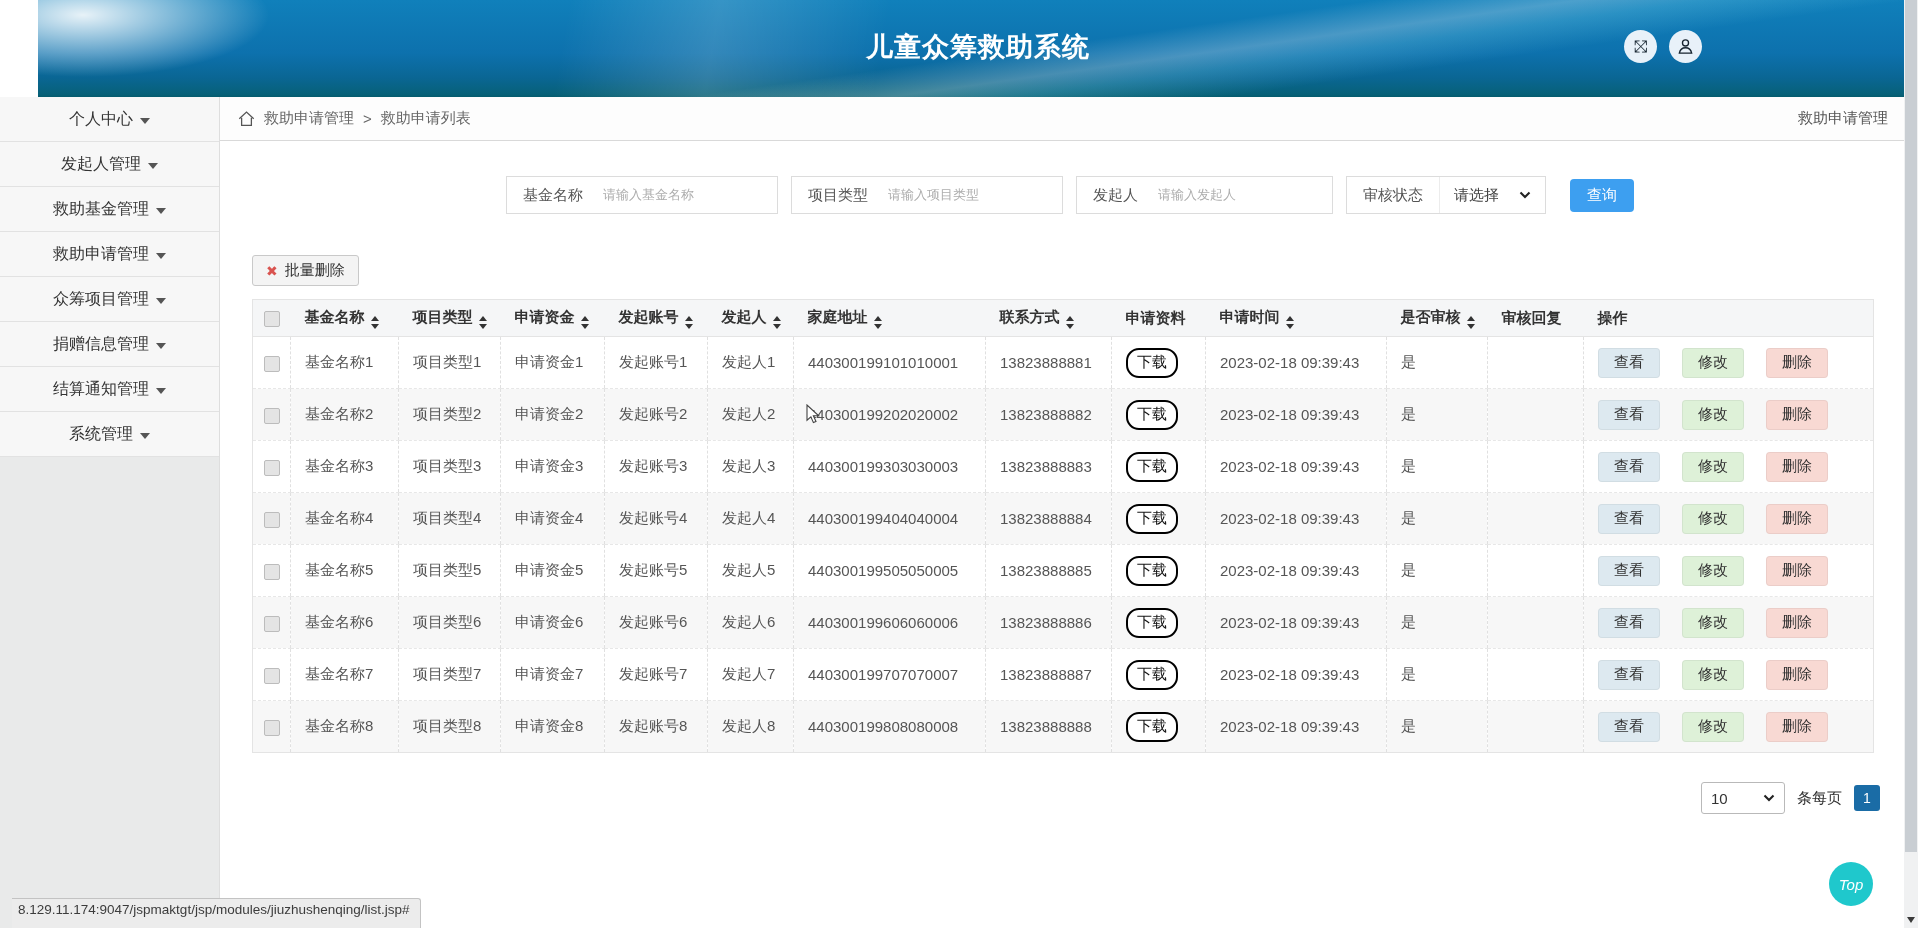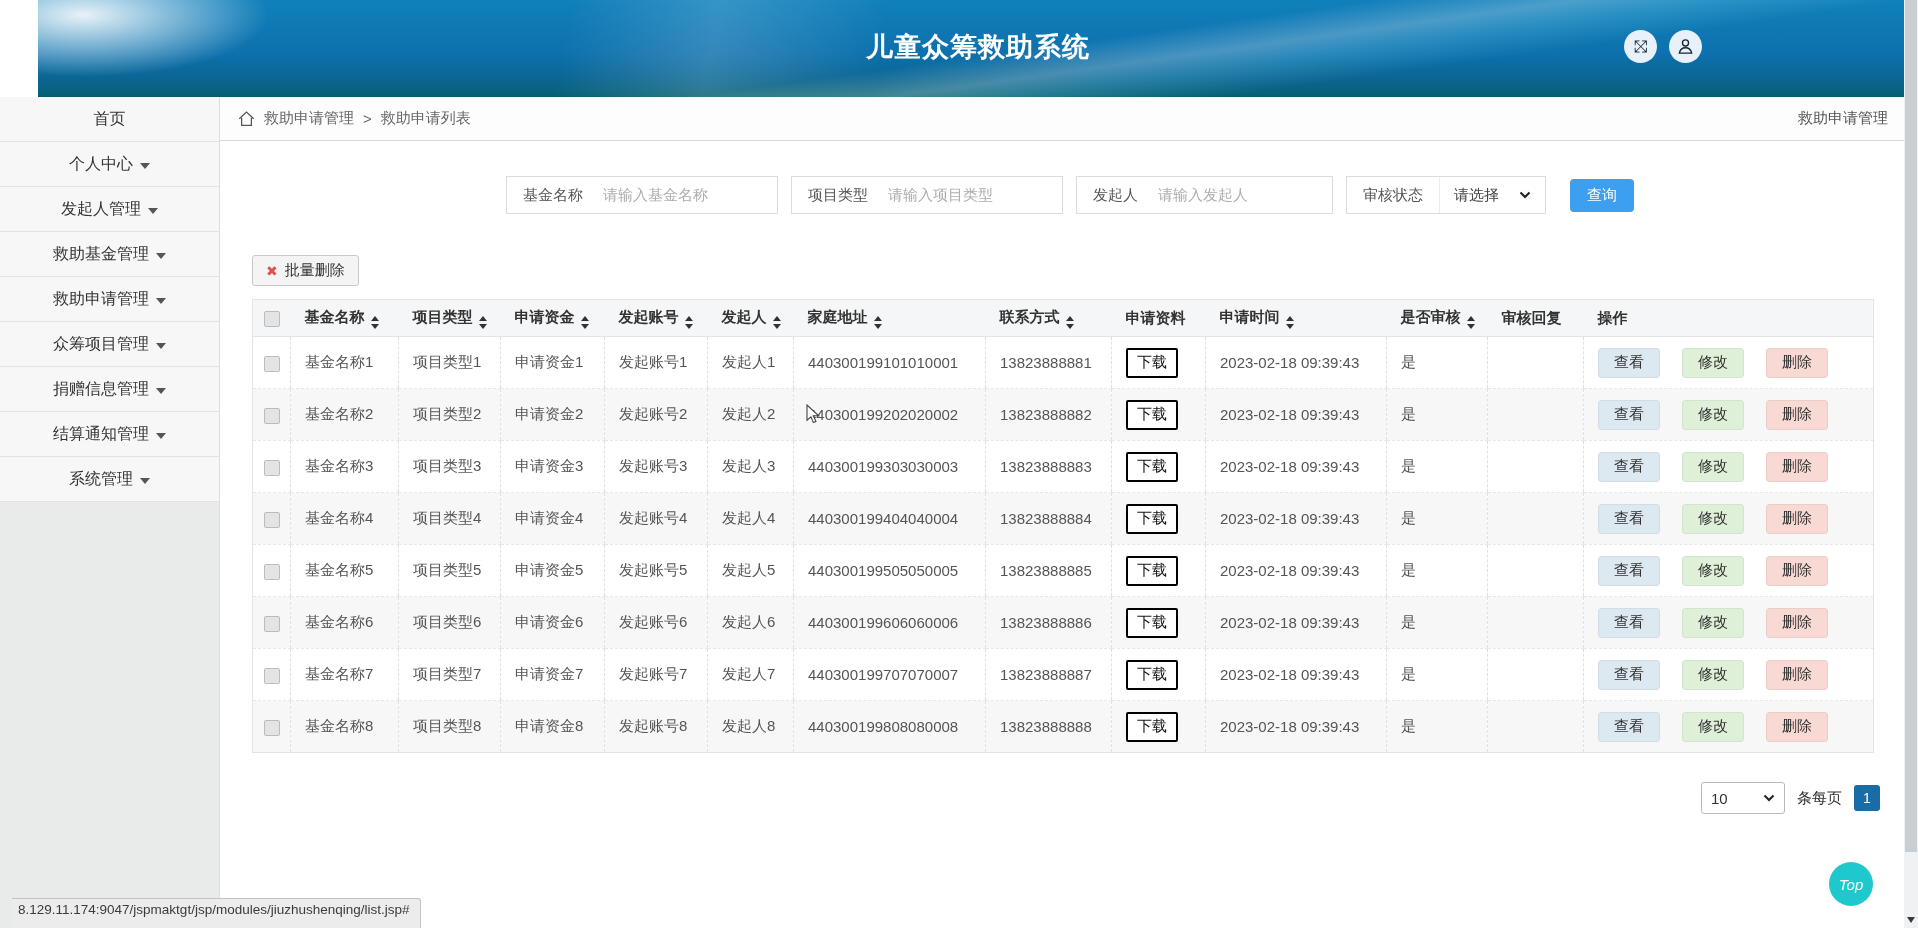--- a/index.html
+++ b/index.html
@@ -36,22 +36,22 @@
   .main { position:absolute; left:220px; top:97px; right:0; bottom:0; background:#fff; }
   .crumb-bar { height:44px; border-bottom:1px solid #d9d9d9; background:#fdfdfd; display:flex;
                align-items:center; gap:9px; padding:0 30px 0 18px; font-size:15px; color:#666; }
   .crumb-right { margin-left:auto; color:#555; }
   .content { padding:35px 30px 0 32px; }
 
   
   .filter-row { display:flex; justify-content:center; align-items:center; gap:13px; }
   .fgroup { display:flex; align-items:center; height:38px; border:1px solid #dcdcdc; background:#fff; }
   .flabel { padding:0 16px; font-size:15px; color:#555; white-space:nowrap; }
-  .fgroup input { border:none; outline:none; font-size:15px; color:#333; width:178px;
-                  padding:0 10px 0 4px; background:transparent; font-family:Liberation Serif, serif; }
+  .fgroup input { border:none; outline:none; font-size:13px; color:#333; width:178px;
+                  padding:0 10px 0 4px; background:transparent; font-family:Liberation Mono, monospace; }
   .fgroup input::placeholder { color:#adadad; }
   .fsel { display:flex; align-items:center; border-left:1px solid #ececec; height:100%;
           padding:0 14px; gap:20px; font-size:15px; color:#444; cursor:pointer; }
   .btn-search { width:64px; height:33px; background:#3d9ff0; color:#fff; border:none; border-radius:4px;
                 font-size:15px; margin-left:11px; cursor:pointer; font-family:inherit; }
 
   
   .btn-batch { margin-top:41px; height:31px; padding:0 13px; background:#f4f4f4; border:1px solid #c9c9c9;
                border-radius:3px; font-size:15px; color:#333; display:inline-flex; align-items:center;
                gap:7px; cursor:pointer; font-family:inherit; }
@@ -68,21 +68,21 @@
   tbody tr:last-child td { border-bottom:none; }
   tr.stripe td { background:#f7f7f7; }
   .cb-col { padding:0 !important; text-align:center; }
   .cb { width:16px; height:16px; background:#e4e4e4; border:1px solid #bcbcbc; border-radius:2px;
         display:inline-block; vertical-align:middle; cursor:pointer; }
   .sort { display:inline-flex; flex-direction:column; gap:3px; margin-left:6px; vertical-align:1px; }
   .sort i { display:block; width:0; height:0; border-left:4px solid transparent; border-right:4px solid transparent; }
   .sort .u { border-bottom:5px solid #333; }
   .sort .d { border-top:5px solid #333; }
   .btn-dl { border:2px solid #000; background:#fff; padding:3px 9px 4px; font-size:15px; color:#111;
-            border-radius:2px; cursor:pointer; font-family:inherit; }
+            border-radius:13px; cursor:pointer; font-family:inherit; }
   .ops-btn { height:30px; padding:0 15px; border-radius:4px; border:1px solid rgba(0,0,0,.05);
              font-size:15px; color:#333; cursor:pointer; font-family:inherit; margin-right:22px; }
   .ops-view { background:#dde9f0; } .ops-edit { background:#def1d8; } .ops-delete { background:#f8d9d3; }
 
   
   .pager { margin-top:29px; display:flex; justify-content:flex-end; align-items:center; gap:12px; padding-right:8px; }
   .psel { width:84px; height:29px; border:1px solid #b9b9b9; border-radius:3px; display:flex; align-items:center;
           justify-content:space-between; padding:15px 9px; font-size:15px; color:#333; background:#fff; cursor:pointer; }
   .per-label { font-size:15px; color:#333; }
   .pnum { width:26px; height:26px; background:#1a6ca6; color:#fff; display:flex; align-items:center;
@@ -115,23 +115,20 @@
   <div class="hicon usr">
     <svg width="19" height="19" viewBox="0 0 20 20" fill="none" stroke="#16232e" stroke-width="1.4">
       <circle cx="10" cy="6.3" r="3.2"></circle>
         <path d="M3.5 17 C4.5 12.3 7 11.3 10 11.3 C13 11.3 15.5 12.3 16.5 17 Z"></path>
     </svg>
   </div>
 </div>
 
 <div class="sidebar">
   <div id="sidebar-menu">
-      <div class="side-item">
-        <span>首页</span>
-      </div>
       <div class="side-item">
         <span>个人中心</span>
         <i class="caret"></i>
       </div>
       <div class="side-item">
         <span>发起人管理</span>
         <i class="caret"></i>
       </div>
       <div class="side-item">
         <span>救助基金管理</span>

